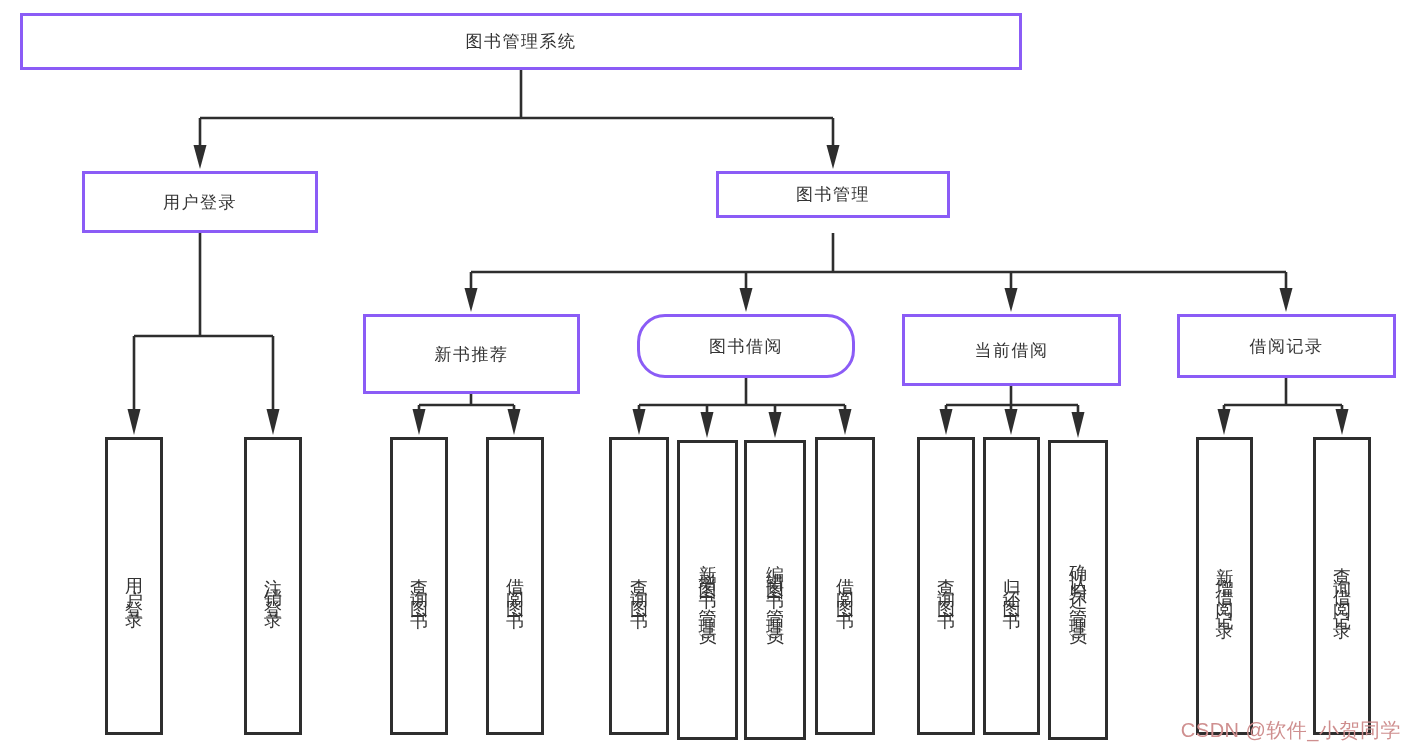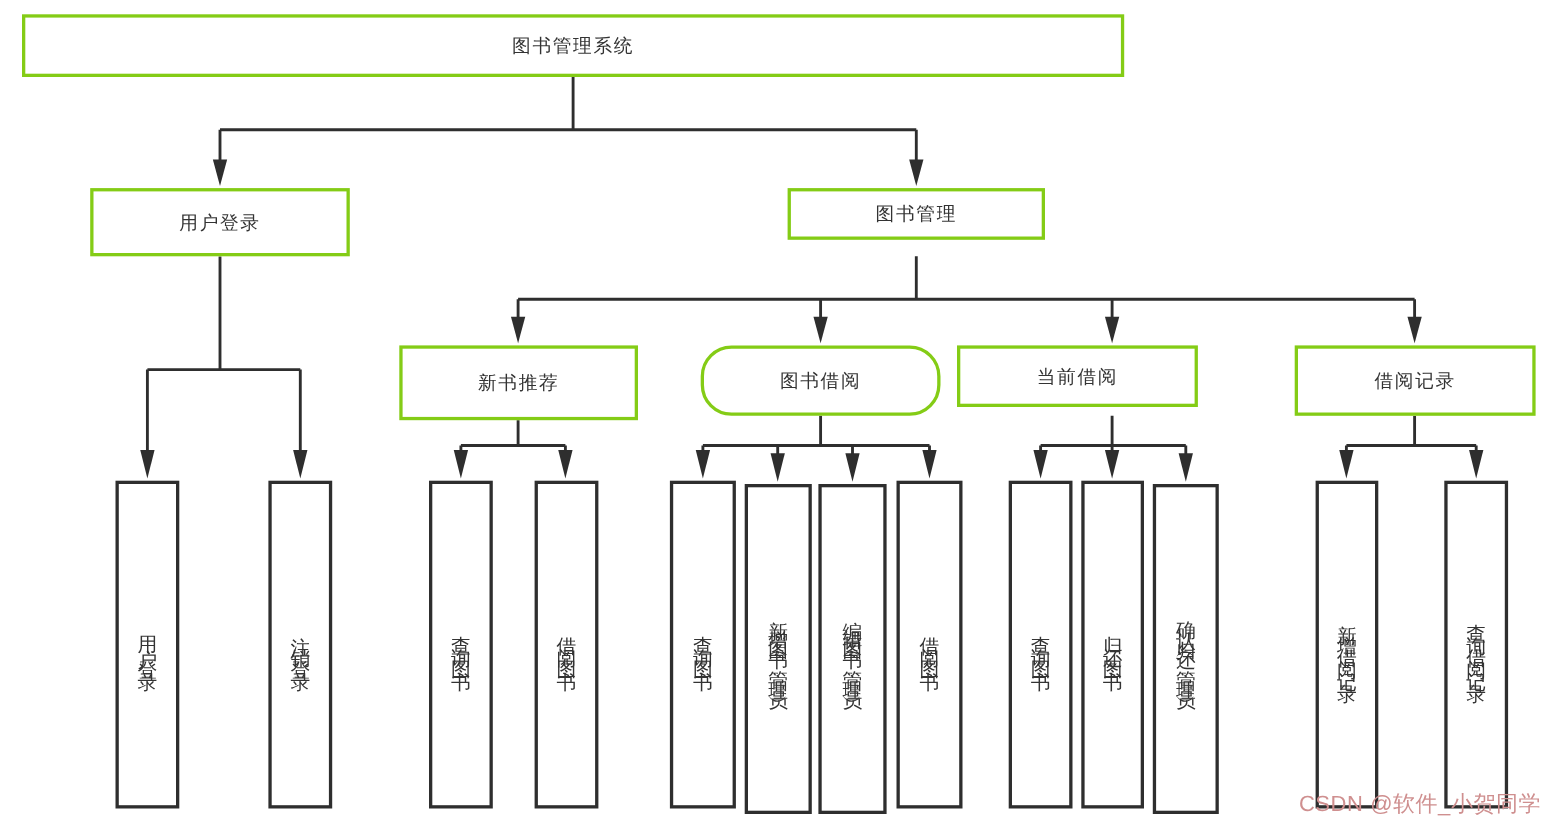--- a/index.html
+++ b/index.html
@@ -8,21 +8,21 @@
     width:1405px; height:747px;
     background:#ffffff;
     overflow:hidden;
     font-family:"Liberation Sans","DejaVu Sans",sans-serif;
     color:#333333;
   }
   svg.connectors { position:absolute; left:0; top:0; width:1405px; height:747px; }
   .box {
     position:absolute;
     box-sizing:border-box;
-    border:3px solid #84cc16;
+    border:3px solid #8b5cf6;
     background:#ffffff;
     display:flex; align-items:center; justify-content:center;
     font-size:17px;
     letter-spacing:1.5px;
     color:#333333;
     z-index:2;
   }
   .vbox {
     position:absolute;
     box-sizing:border-box;
@@ -106,27 +106,27 @@
     <span>图书管理系统</span>
   </div>
 
   <div class="box" style="left:82px; top:171px; width:236px; height:62px;">
     <span>用户登录</span>
   </div>
   <div class="box" style="left:716px; top:171px; width:234px; height:47px;">
     <span>图书管理</span>
   </div>
 
-  <div class="box" style="left:363px; top:314px; width:217px; height:68px;">
+  <div class="box" style="left:363px; top:314px; width:217px; height:80px;">
     <span>新书推荐</span>
   </div>
   <div class="box" style="left:637px; top:314px; width:218px; height:64px;border-radius:28px;">
     <span>图书借阅</span>
   </div>
-  <div class="box" style="left:870px; top:314px; width:219px; height:56px;">
+  <div class="box" style="left:902px; top:314px; width:219px; height:72px;">
     <span>当前借阅</span>
   </div>
   <div class="box" style="left:1177px; top:314px; width:219px; height:64px;">
     <span>借阅记录</span>
   </div>
 
   <div class="vbox" style="left:105px; top:437px; width:58px; height:298px;">
     <span class="vtext">用户登录</span>
   </div>
   <div class="vbox" style="left:244px; top:437px; width:58px; height:298px;">

